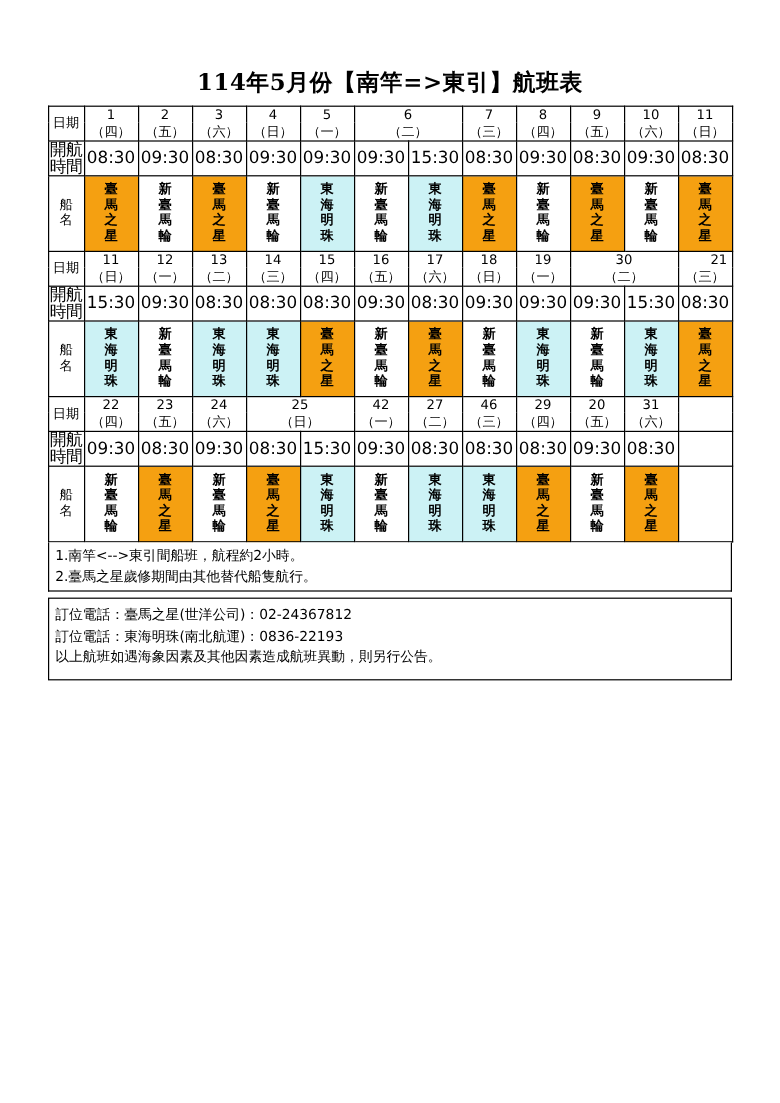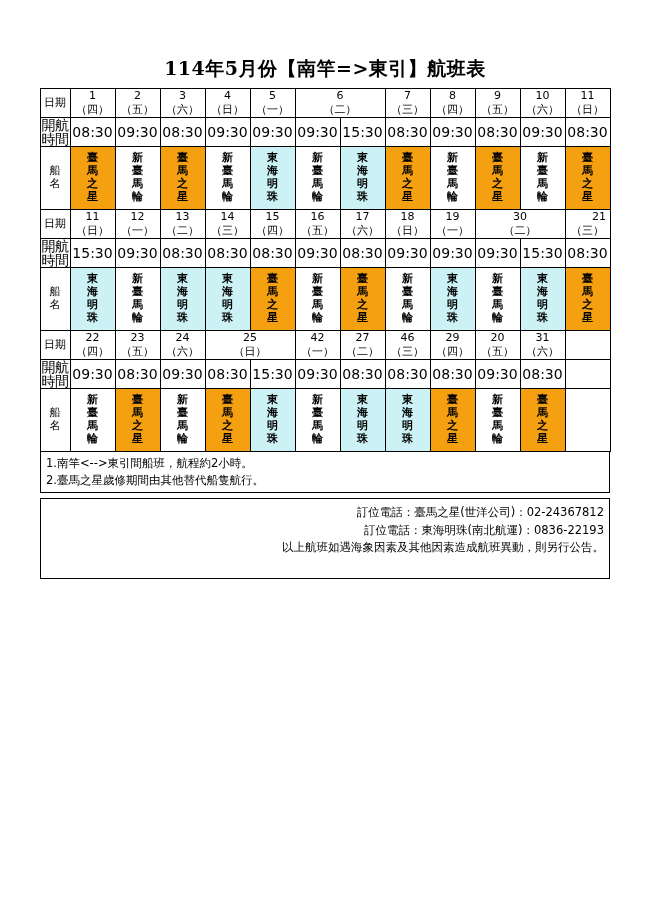--- a/index.html
+++ b/index.html
@@ -102,25 +102,24 @@
     background: #ffffff;
   }
   .notebox .noteline { white-space: pre; }
 
   .contactbox {
     width: 570px;
     margin: 0 auto;
     margin-top: 5px;
     border: 1px solid #000000;
     box-sizing: border-box;
-    padding: 5px 5px 22px 5px;
+    padding: 5px 5px 10px 5px;
     font-size: 11.5px;
     line-height: 1.5;
     background: #ffffff;
-    text-align: right;
   }
   .contactbox .cline { white-space: pre; }
   .cline.indent { padding-left: 36px; font-size: 11px; }
 </style>
 </head>
 <body>
 
 <div class="page">
 
   <div class="title">114年5月份【南竿=&gt;東引】航班表</div>

